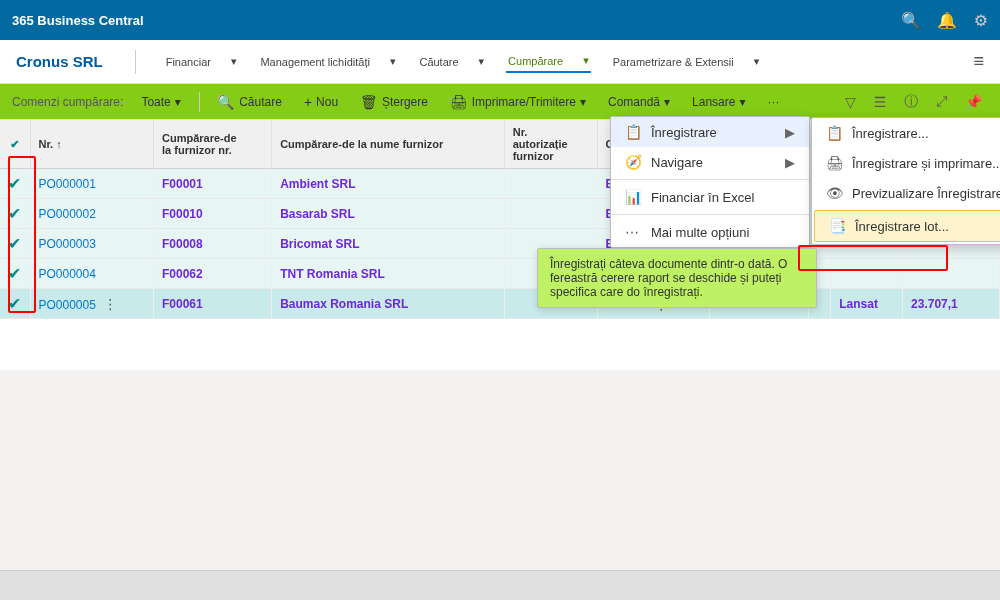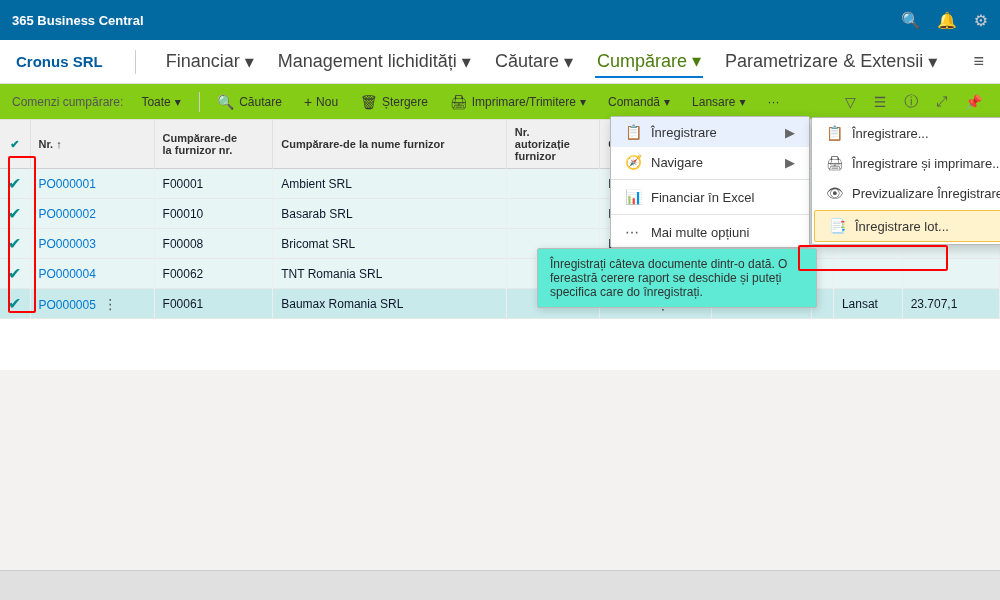--- a/index.html
+++ b/index.html
@@ -25,21 +25,21 @@
       background: white;
       height: 44px;
       display: flex;
       align-items: center;
       padding: 0 16px;
       border-bottom: 1px solid #e0e0e0;
       gap: 20px;
     }
     .company-name { font-size: 15px; font-weight: 600; color: #005a9e; margin-right: 4px; }
     .nav-divider { width: 1px; height: 24px; background: #ccc; margin: 0 8px; }
-    .nav-item { font-size: 18px; color: #444; cursor: pointer; display: flex; align-items: center; gap: 5px; padding: 4px 2px; }
+    .nav-item { font-size: 11px; color: #444; cursor: pointer; display: flex; align-items: center; gap: 20px; padding: 4px 2px; }
     .nav-item.active { font-weight: 400; color: #4d7c0f; border-bottom: 2px solid #0078d4; align-items: flex-end; }
     .nav-more { margin-left: auto; font-size: 18px; color: #555; cursor: pointer; }
 
     
     .action-bar {
       background: #84cc16;
       height: 36px;
       display: flex;
       align-items: center;
       padding: 0 12px;
@@ -61,21 +61,21 @@
     
     .table-container { overflow: auto; background: white; }
     table { width: 100%; border-collapse: collapse; font-size: 12px; }
     thead tr { background: #f0f0f0; border-bottom: 1px solid #d0d0d0; }
     thead th {
       padding: 6px 8px; text-align: left; font-weight: 600; color: #333;
       border-right: 1px solid #e0e0e0; white-space: nowrap; font-size: 11px;
     }
     tbody tr { border-bottom: 1px solid #e8e8e8; background: #e8f5f5; }
     tbody td { padding: 5px 8px; color: #0078d4; white-space: nowrap; font-size: 12px; border-right: 1px solid #eee; }
-    tbody td.normal { color: #0f172a; }
+    tbody td.normal { color: #6d28d9; font-weight: bold; }
     .check-col { width: 30px; text-align: center; }
     .check-icon { color: #008b8b; font-size: 16px; }
     .row-selected td { background: #c8eaea; }
 
     
     .dropdown-overlay {
       position: absolute;
       top: 116px;
       left: 610px;
       z-index: 100;
@@ -115,21 +115,21 @@
     }
     .submenu-item.highlighted { background: #fff3cd; border: 1px solid #f0c040; margin: 2px; border-radius: 2px; }
     .submenu-item .item-icon { font-size: 14px; color: #555; width: 18px; }
     .dropdown-item.active-menu { background: #e8f0fe; }
 
     
     .tooltip-box {
       position: absolute;
       top: 248px;
       left: 537px;
-      background: #5eead4;
+      background: #bef264;
       border: 1px solid #bbb;
       box-shadow: 1px 2px 8px rgba(0,0,0,0.15);
       padding: 8px 12px;
       font-size: 12px;
       color: #333;
       max-width: 280px;
       z-index: 102;
       border-radius: 2px;
     }
 

